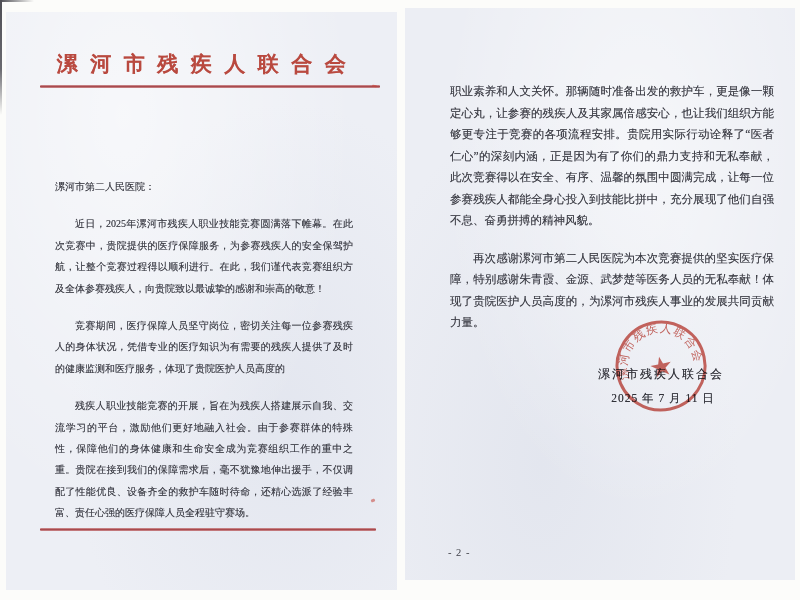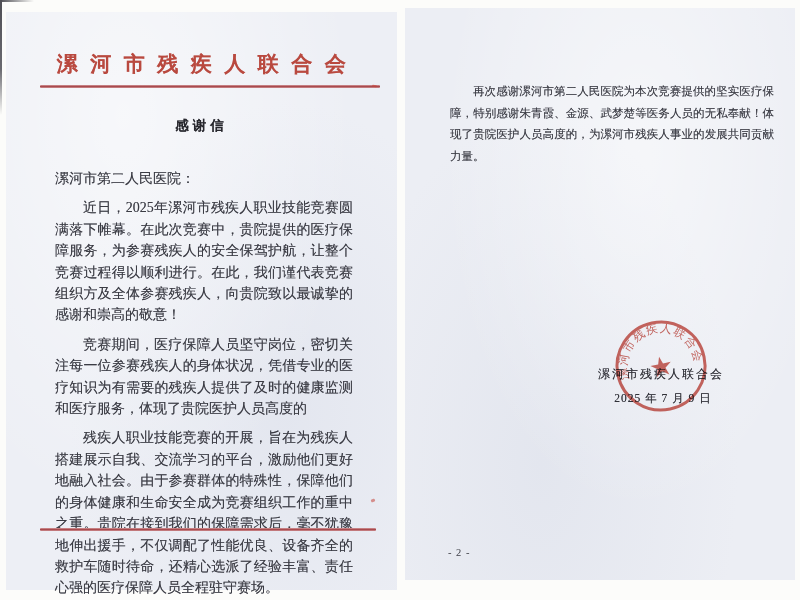--- a/index.html
+++ b/index.html
@@ -24,28 +24,28 @@
     padding-left:12px;box-sizing:border-box;
     font-size:21px;font-weight:bold;letter-spacing:12.5px;color:#b9493f;
     text-shadow:0 0 .6px rgba(185,73,63,.6);white-space:nowrap;}
   .red-rule{position:absolute;height:3px;border-radius:1px;
     background:linear-gradient(180deg,#d49a9c,#a84a4e 50%,#cf9093);}
   .top-rule{left:34px;top:73px;width:340px;}
   .bottom-rule{left:34px;top:516px;width:336px;}
   .letter-title{position:absolute;top:105px;left:0;width:100%;text-align:center;
     font-size:13.5px;font-weight:bold;letter-spacing:4px;color:#26262c;
     text-shadow:0 0 .5px rgba(40,40,50,.55);}
-  .body1{position:absolute;top:156px;left:49px;width:298px;
-    font-size:14px;line-height:21.4px;color:#3b3c44;text-align:justify;
+  .body1{position:absolute;top:164px;left:49px;width:298px;
+    font-size:10px;line-height:21.4px;color:#3b3c44;text-align:justify;
     text-shadow:0 0 .5px rgba(60,60,72,.55);}
   .body2{position:absolute;top:73px;left:45px;width:324px;
     font-size:11.5px;line-height:21.5px;color:#3b3c44;text-align:justify;
     text-shadow:0 0 .5px rgba(60,60,72,.55);}
   .body1 p,.body2 p{margin:0 0 0 0;padding:0;}
-  .body1 p + p,.body2 p + p{margin-top:8px;}
+  .body1 p + p,.body2 p + p{margin-top:16px;}
   p.indent{text-indent:2em;}
 
   
   .signature{position:absolute;top:358px;left:186px;width:140px;text-align:center;
     font-size:12px;letter-spacing:2px;color:#303138;white-space:nowrap;
     text-shadow:0 0 .5px rgba(50,50,60,.6);}
   .date{position:absolute;top:383px;left:202px;width:112px;text-align:center;
     font-size:11.5px;letter-spacing:1px;color:#303138;white-space:nowrap;
     text-shadow:0 0 .5px rgba(50,50,60,.6);}
   .seal{position:absolute;left:196px;top:298px;opacity:.82;
@@ -63,41 +63,41 @@
   .speck2{left:365px;top:487px;width:4px;height:3px;transform:rotate(-20deg);}
 </style>
 </head>
 <body>
 
 <div class="canvas">
 
   <div class="page page1">
     <div class="org-header">漯河市残疾人联合会</div>
     <div class="red-rule top-rule"></div>
-    <div class="letter-title">感谢信</div>
 
     <div class="body1">
       <p>漯河市第二人民医院：</p>
       <p class="indent">近日，2025年漯河市残疾人职业技能竞赛圆满落下帷幕。在此次竞赛中，贵院提供的医疗保障服务，为参赛残疾人的安全保驾护航，让整个竞赛过程得以顺利进行。在此，我们谨代表竞赛组织方及全体参赛残疾人，向贵院致以最诚挚的感谢和崇高的敬意！</p>
       <p class="indent">竞赛期间，医疗保障人员坚守岗位，密切关注每一位参赛残疾人的身体状况，凭借专业的医疗知识为有需要的残疾人提供了及时的健康监测和医疗服务，体现了贵院医护人员高度的</p>
       <p class="indent">残疾人职业技能竞赛的开展，旨在为残疾人搭建展示自我、交流学习的平台，激励他们更好地融入社会。由于参赛群体的特殊性，保障他们的身体健康和生命安全成为竞赛组织工作的重中之重。贵院在接到我们的保障需求后，毫不犹豫地伸出援手，不仅调配了性能优良、设备齐全的救护车随时待命，还精心选派了经验丰富、责任心强的医疗保障人员全程驻守赛场。</p>
     </div>
 
     <div class="red-rule bottom-rule"></div>
     <div class="speck speck1"></div>
     <div class="speck speck2"></div>
   </div>
 
   <div class="page page2">
     <div class="body2">
+      <p>职业素养和人文关怀。那辆随时准备出发的救护车，更是像一颗定心丸，让参赛的残疾人及其家属倍感安心，也让我们组织方能够更专注于竞赛的各项流程安排。贵院用实际行动诠释了“医者仁心”的深刻内涵，正是因为有了你们的鼎力支持和无私奉献，此次竞赛得以在安全、有序、温馨的氛围中圆满完成，让每一位参赛残疾人都能全身心投入到技能比拼中，充分展现了他们自强不息、奋勇拼搏的精神风貌。</p>
       <p class="indent">再次感谢漯河市第二人民医院为本次竞赛提供的坚实医疗保障，特别感谢朱青霞、金源、武梦楚等医务人员的无私奉献！体现了贵院医护人员高度的，为漯河市残疾人事业的发展共同贡献力量。</p>
     </div>
 
     <div class="signature">漯河市残疾人联合会</div>
-    <div class="date">2025 年 7 月 9 日</div>
+    <div class="date">2025 年 7 月 11 日</div>
 
     <svg class="seal" width="120" height="120" viewBox="0 0 120 120">
       <circle cx="60" cy="60" r="44" fill="none" stroke="#c4473d" stroke-width="3"></circle>
       <path id="sealArc" d="M 26.5 65.9 A 34 34 0 1 1 93.5 65.9" fill="none"></path>
       <text font-size="11.5" fill="#c4473d" letter-spacing="1.5">
         <textPath href="#sealArc">漯河市残疾人联合会</textPath>
       </text>
       <text x="60" y="70" text-anchor="middle" font-size="27" fill="#c4473d">★</text>
     </svg>
 

